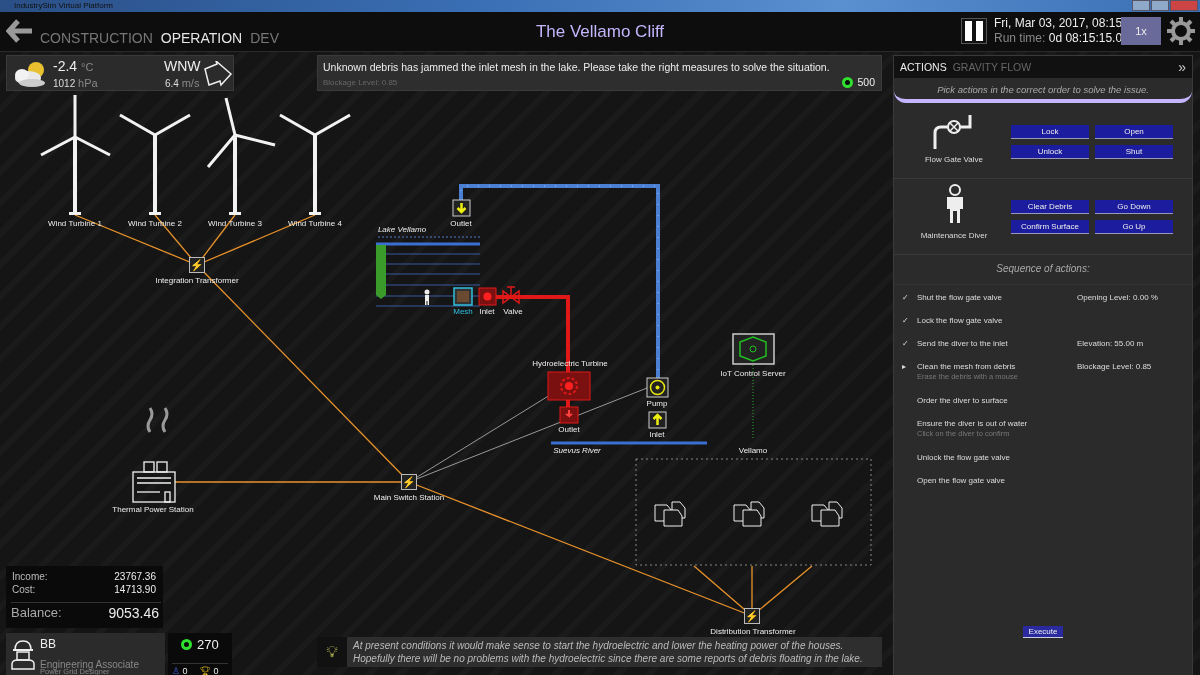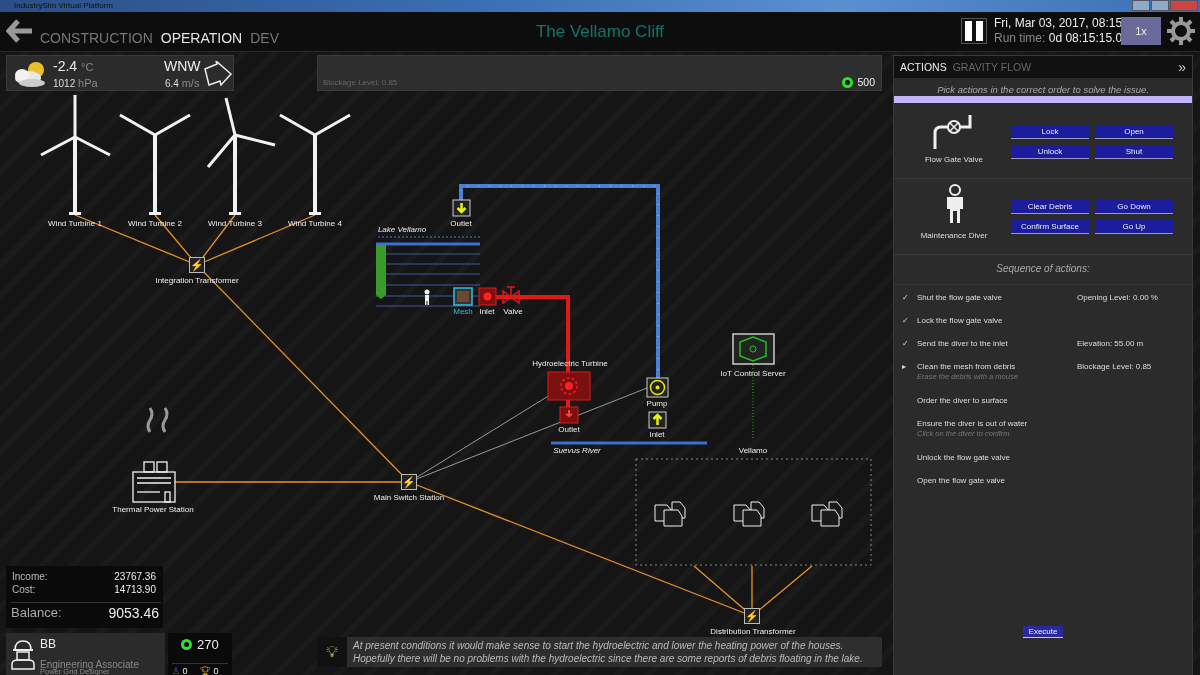--- a/index.html
+++ b/index.html
@@ -11,21 +11,21 @@
   .titlebar .wc span.x { background:#c44; width:28px; }
   .app { position:absolute; left:0; top:12px; width:1200px; height:663px;
     background-color:#151515;
     background-image: repeating-linear-gradient(135deg, rgba(255,255,255,0.025) 0 6px, rgba(0,0,0,0) 6px 22px);
   }
   .topbar { position:absolute; left:0; top:0; width:1200px; height:40px; background:#0d0d0d; border-bottom:1px solid #2a2a2a; }
   .back { position:absolute; left:6px; top:6px; width:28px; height:26px; }
   .nav { position:absolute; left:40px; top:18px; display:flex; gap:8px; font-size:14px; }
   .nav span { color:#777; }
   .nav span.active { color:#e6e6e6; }
-  .ptitle { position:absolute; left:0; width:1200px; text-align:center; top:10px; font-size:17px; color:#0f766e; pointer-events:none; }
+  .ptitle { position:absolute; left:0; width:1200px; text-align:center; top:10px; font-size:17px; color:#c4b5fd; pointer-events:none; }
   .pause { position:absolute; left:961px; top:6px; width:26px; height:26px; border:1px solid #555; display:flex; gap:4px; justify-content:center; align-items:center; background:#111; }
   .pause i { width:7px; height:20px; background:#fff; display:block; }
   .clock { position:absolute; left:994px; top:4px; font-size:12px; color:#eee; line-height:15px; }
   .clock .rt { color:#888; }
   .clock .rt b { color:#eee; font-weight:normal; }
   .speed { position:absolute; left:1121px; top:5px; width:40px; height:28px; background:#6a6a9a; color:#eee; font-size:11px; display:flex; align-items:center; justify-content:center; }
   .gear { position:absolute; left:1166px; top:4px; width:30px; height:30px; }
 
   .weather { position:absolute; left:6px; top:43px; width:228px; height:36px; background:#2b2b2b; border:1px solid #3a3a3a; }
   .weather .temp { position:absolute; left:46px; top:2px; font-size:14px; color:#eee; }
@@ -42,32 +42,32 @@
 
   .label { position:absolute; font-size:8px; color:#eee; white-space:nowrap; transform:translateX(-50%); }
   .label.it { font-style:italic; }
   .node { position:absolute; width:16px; height:16px; border:1px solid #bbb; background:#222; color:#f39c12; font-size:11px; display:flex; align-items:center; justify-content:center; transform:translate(-50%,-50%); }
 
   .panel { position:absolute; left:893px; top:43px; width:300px; height:624px; background:#2b2b2b; border:1px solid #3a3a3a; }
   .ptabs { height:22px; background:#111; display:flex; align-items:center; padding-left:6px; gap:6px; font-size:10.5px; position:relative; }
   .ptabs span { color:#666; }
   .ptabs span.active { color:#eee; }
   .ptabs .collapse { position:absolute; right:6px; top:3px; color:#ccc; font-size:14px; }
-  .hint { text-align:center; font-style:italic; font-size:9.5px; color:#aaa; padding:6px 0; border-bottom:7px solid #c4b5fd; height:25px; }
+  .hint { text-align:center; font-style:italic; font-size:9.5px; color:#aaa; padding:6px 0; border-bottom:4px solid #c4b5fd; height:25px;border-radius:12px; }
   .dev { height:76px; border-bottom:1px solid #3a3a3a; position:relative; }
   .dev .ic { position:absolute; left:36px; top:8px; width:50px; height:40px; }
   .dev .nm { position:absolute; left:0; width:120px; text-align:center; top:52px; font-size:8px; color:#ddd; }
   .btn { position:absolute; width:78px; height:14px; background:#1c1c9e; color:#eee; font-size:8px; border-bottom:1px solid #99b; display:flex; align-items:center; justify-content:center; cursor:pointer; }
   .seqh { text-align:center; font-style:italic; font-size:10px; color:#aaa; padding-top:8px; height:30px; border-bottom:1px solid #333; }
   .seq { position:relative; }
   .step { position:absolute; left:0; width:300px; font-size:8px; color:#ddd; }
   .step .mk { position:absolute; left:8px; }
   .step .tx { position:absolute; left:23px; }
   .step .val { position:absolute; left:183px; }
-  .step .sub { position:absolute; left:23px; top:10px; font-style:italic; color:#777; font-size:7.5px; }
+  .step .sub { position:absolute; left:23px; top:10px; color:#777; font-size:7.5px; }
   .exec { position:absolute; left:129px; top:570px; width:40px; height:12px; background:#2a2a9e; color:#eee; font-size:8px; display:flex; align-items:center; justify-content:center; border-bottom:1px solid #ccd; }
 
   .finance { position:absolute; left:6px; top:554px; width:157px; height:62px; background:#0a0a0a; }
   .finance .r { position:absolute; left:6px; font-size:10px; color:#bbb; width:148px; }
   .finance .r b { position:absolute; right:4px; font-weight:normal; color:#eee; }
   .finance .bal { position:absolute; left:5px; top:36px; width:150px; font-size:13px; color:#aaa; border-top:1px solid #333; padding-top:2px; }
   .finance .bal b { position:absolute; right:2px; font-weight:normal; color:#eee; font-size:14px; }
   .user { position:absolute; left:6px; top:621px; width:159px; height:46px; background:#2b2b2b; }
   .user .av { position:absolute; left:4px; top:5px; width:26px; height:32px; }
   .user .nm { position:absolute; left:34px; top:4px; font-size:12px; color:#eee; }
@@ -329,20 +329,21 @@
     <div class="temp"><span>-2.4</span> <small>°C</small></div>
     <div class="pr"><span>1012</span> <small>hPa</small></div>
     <div class="wd">WNW</div>
     <div class="ws"><span>6.4</span> <small>m/s</small></div>
     <svg style="position:absolute;left:196px;top:5px" width="30" height="26" viewBox="0 0 30 26">
       <path d="M2 8 L14 3 L13 0 L28 13 L18 24 L17 20 L6 24 Z" fill="none" stroke="#eee" stroke-width="1.5"></path>
     </svg>
   </div>
 
   <div class="alert">
+    <div class="msg">Unknown debris has jammed the inlet mesh in the lake. Please take the right measures to solve the situation.</div>
     <div class="sub">Blockage Level: 0.85</div>
     <div class="pts">
         <span class="coin"></span>
         <span>500</span>
       </div>
   </div>
 
   <div class="panel">
     <div class="ptabs">
       <span class="active">ACTIONS</span>

